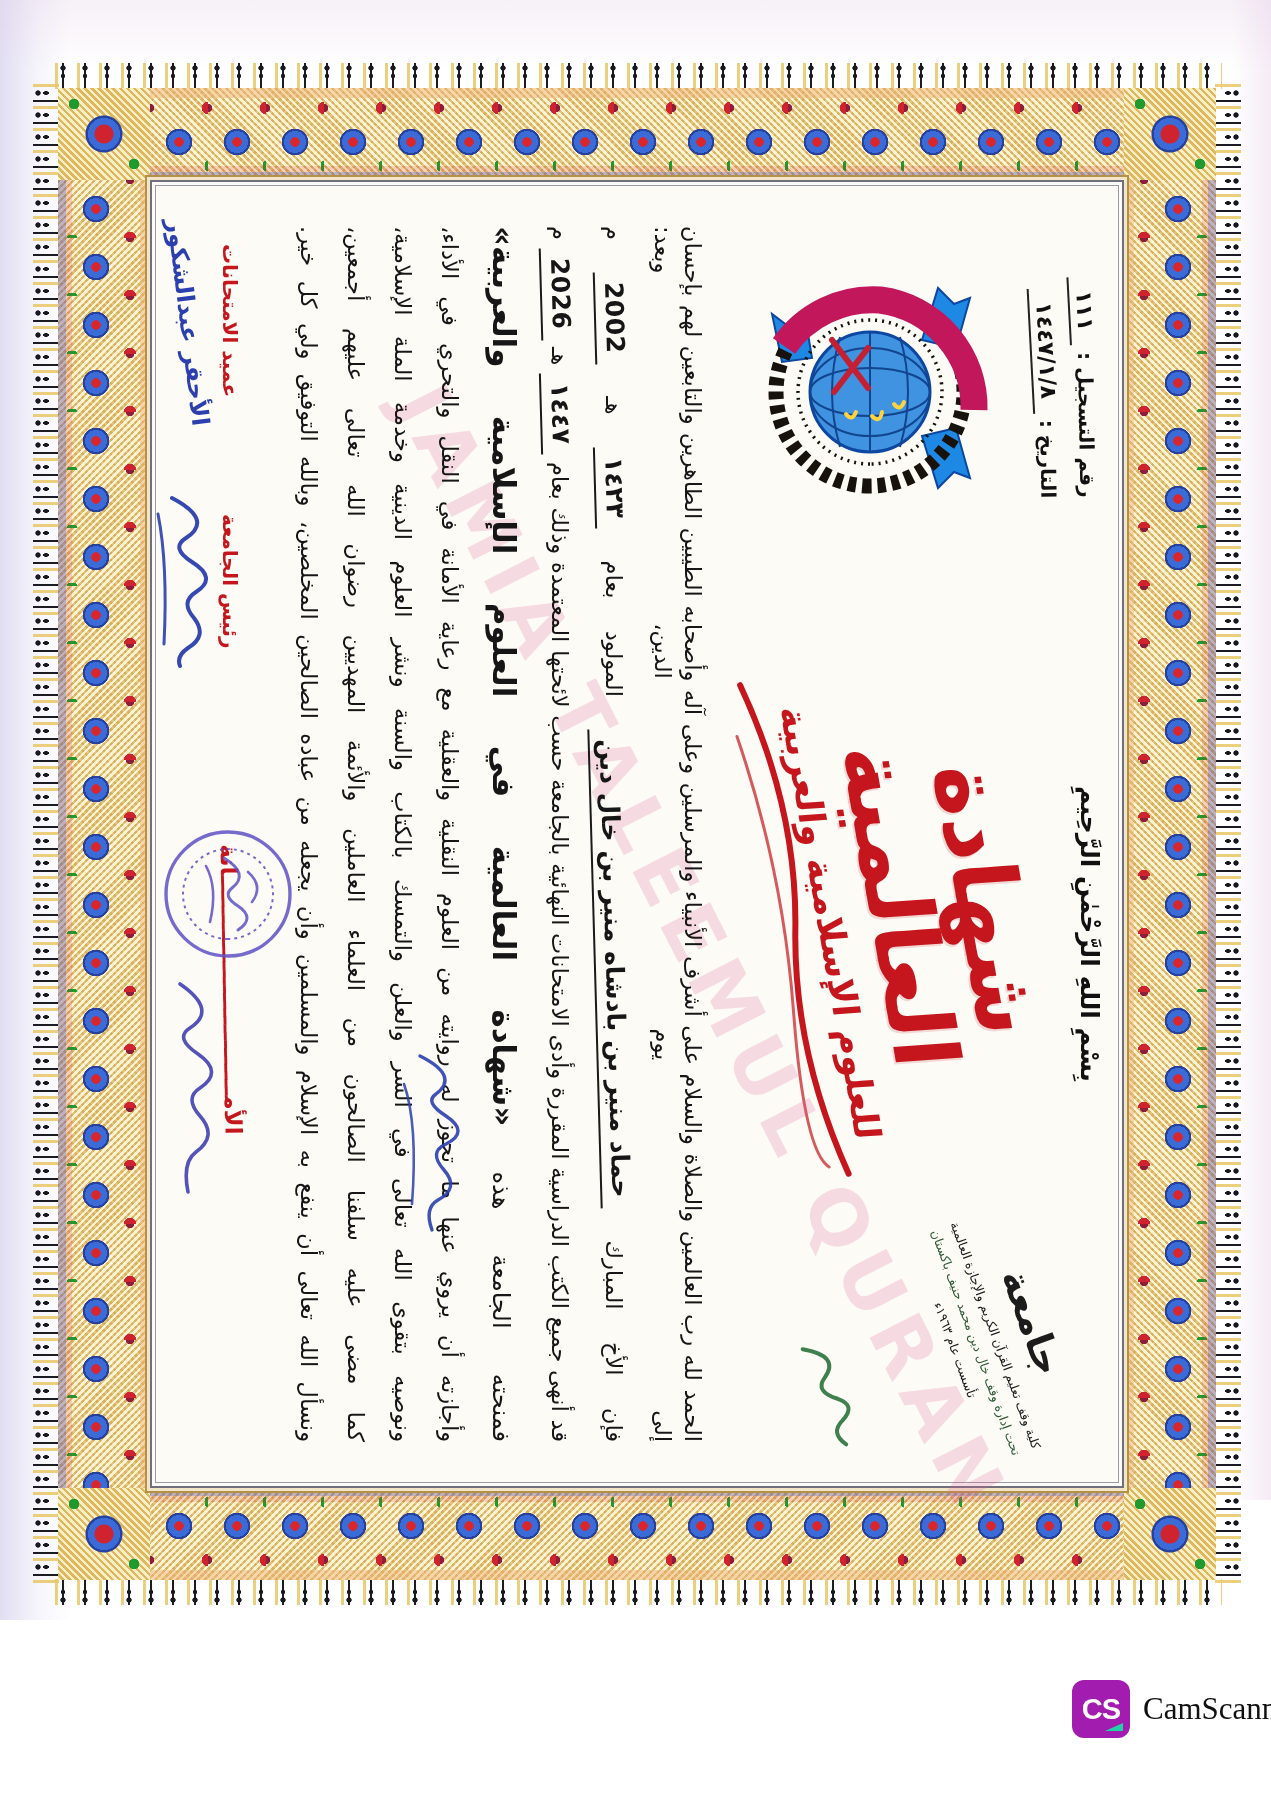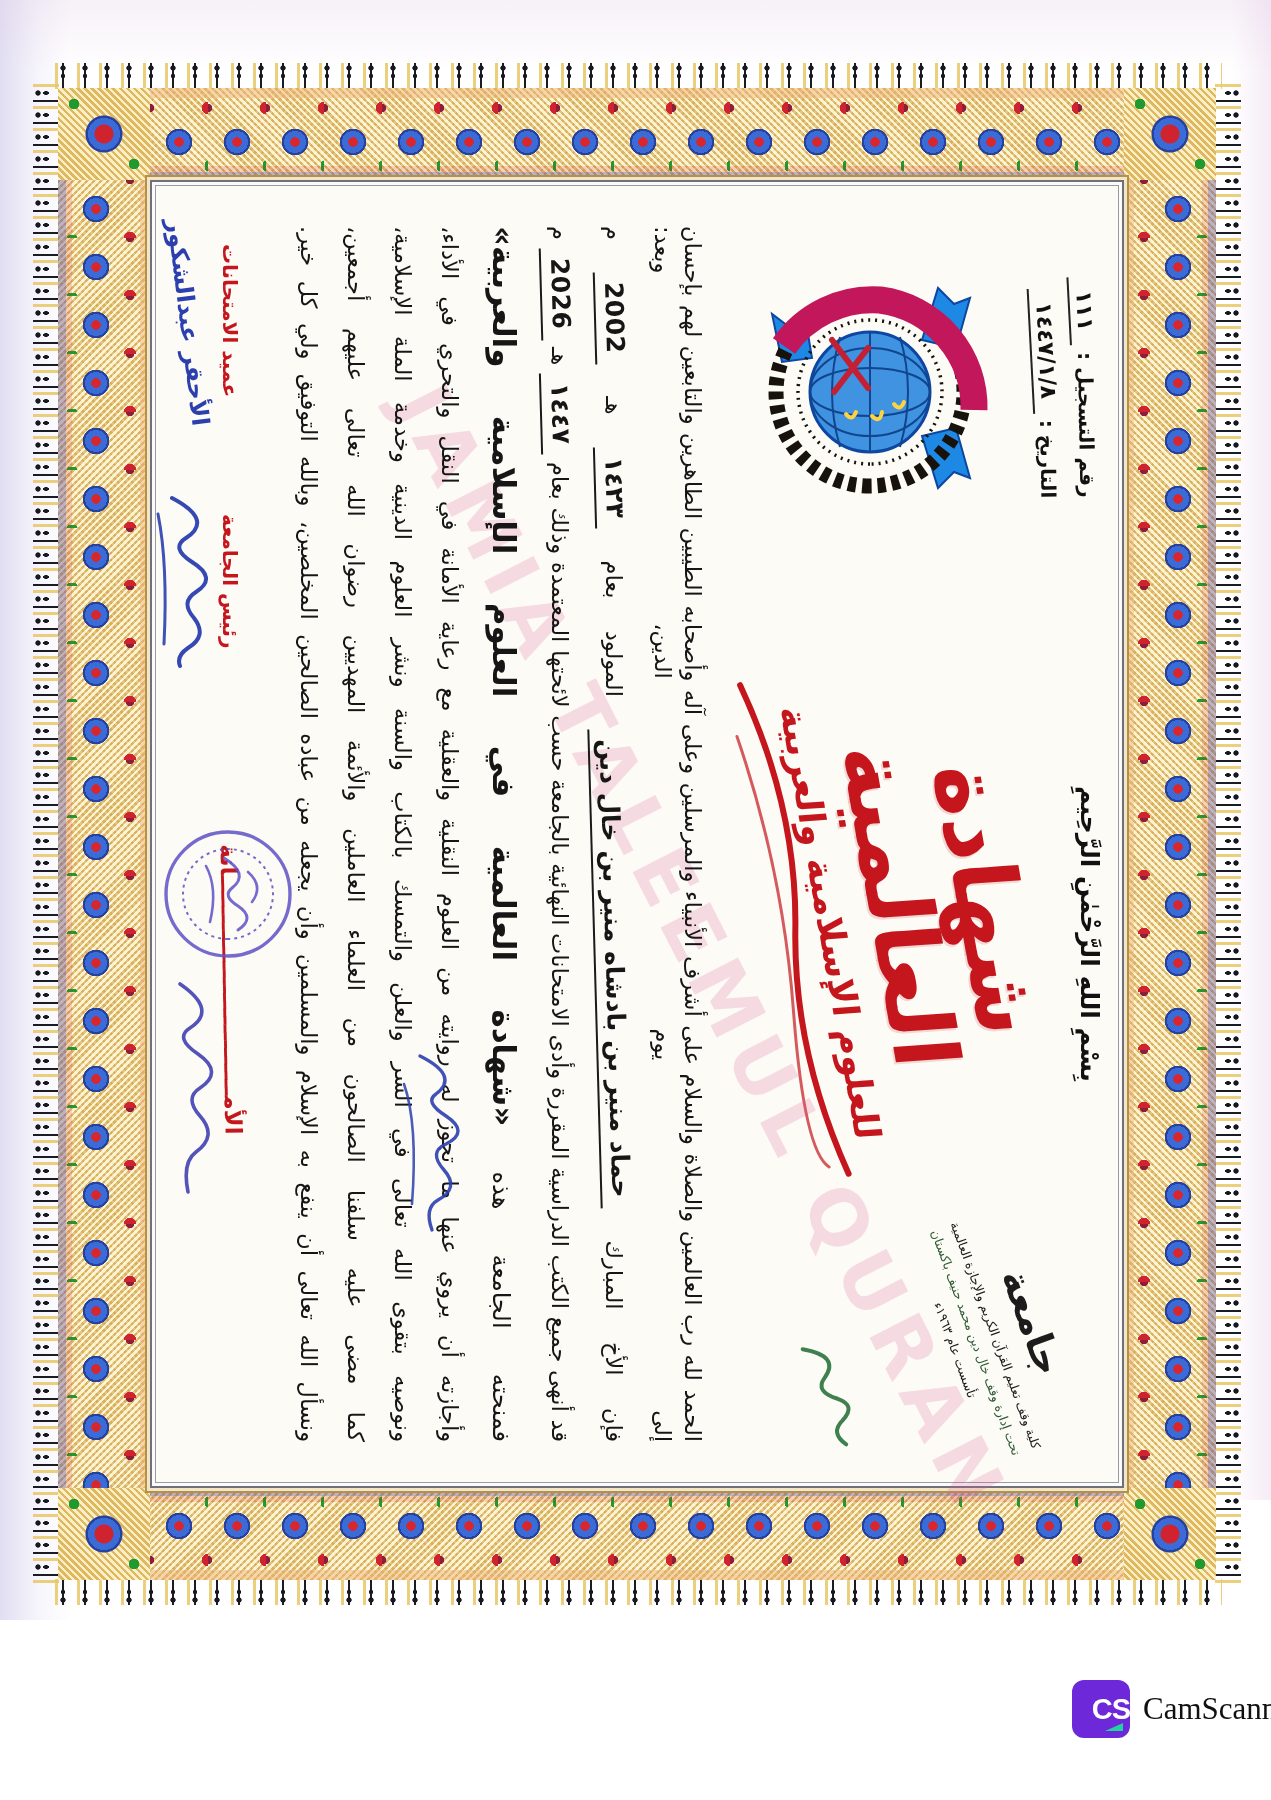--- a/index.html
+++ b/index.html
@@ -128,22 +128,22 @@
   .amanah{left:660px;top:876px;transform:rotate(-1deg);font-size:23px;}
   .president{left:330px;top:878px;}
   .dean{left:60px;top:878px;}
   .dean-name{position:absolute;left:34px;top:918px;color:#2b3fae;font-size:24px;font-weight:bold;
     transform:rotate(-7deg);white-space:nowrap;}
   .scribble{position:absolute;}
   .stamp{position:absolute;left:640px;top:822px;width:140px;height:140px;opacity:.85;}
 
   
   .cam{position:absolute;left:1072px;top:1680px;display:flex;align-items:center;gap:13px;}
-  .cam-icon{position:relative;width:58px;height:58px;border-radius:12px;background:#6d28d9;
-    display:flex;align-items:center;justify-content:flex-end;}
+  .cam-icon{position:relative;width:58px;height:58px;border-radius:12px;background:#a21caf;
+    display:flex;align-items:center;justify-content:center;}
   .cam-cs{color:#ffffff;font-size:29px;font-weight:bold;font-family:"Liberation Sans",sans-serif;letter-spacing:-1px;}
   .cam-wedge{position:absolute;right:7px;bottom:7px;width:0;height:0;
     border-left:18px solid transparent;border-bottom:8px solid #23d2a4;}
   .cam-word{font-family:"Liberation Serif",serif;font-size:31px;color:#101010;}
 </style>
 </head>
 <body>
 
 <div class="scan-tint-left"></div>
 <div class="scan-tint-right"></div>

